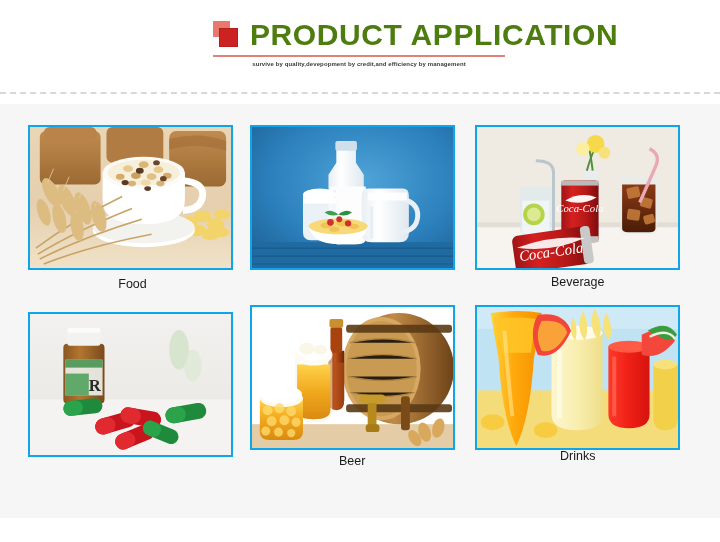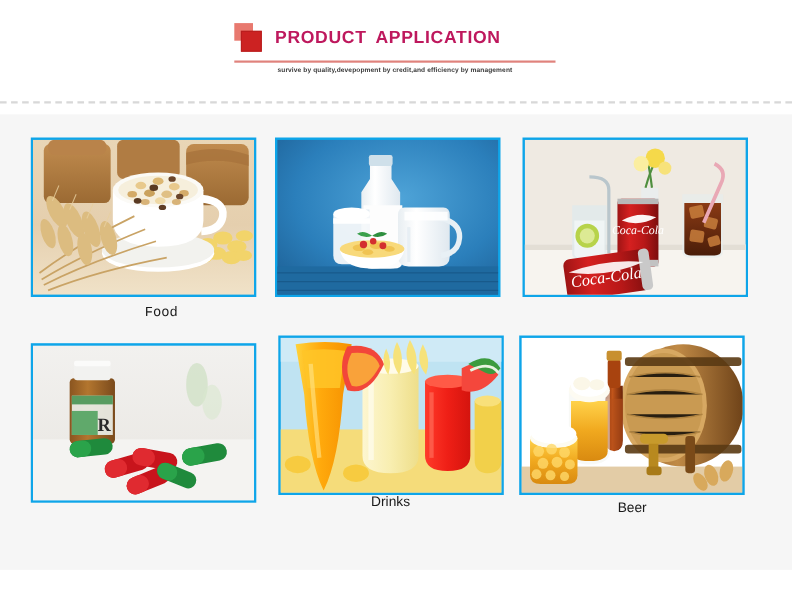--- a/index.html
+++ b/index.html
@@ -54,24 +54,24 @@
     position: absolute;
     left: 6px;
     top: 8px;
     width: 19px;
     height: 19px;
     background: #cc2222;
     border: 1px solid #b81d1d;
     box-sizing: border-box;
   }
   .title-text {
-    font-size: 16px;
+    font-size: 30px;
     font-weight: bold;
     letter-spacing: 0.6px;
-    color: #be185d;
+    color: #4d7c0f;
     white-space: nowrap;
     line-height: 1;
   }
   .title-text .gap { display: inline-block; width: 8px; }
   .title-rule {
     margin-top: 3px;
     width: 292px;
     height: 2px;
     background: #e0827c;
   }
@@ -133,21 +133,21 @@
   .caption {
     position: absolute;
     width: 205px;
     text-align: center;
     font-size: 12.5px;
     color: #1a1a1a;
   }
 
   
   .cell-food   .thumb { margin-left: 2px;  margin-top: 0px; }
-  .cell-food   .caption { left: 18px;  top: 152px; font-family: Liberation Mono, monospace; }
+  .cell-food   .caption { left: 4px;  top: 152px; }
   .cell-dairy  .thumb { margin-left: 1px;  margin-top: 0px; }
   .cell-dairy  .caption { left: 1px;  top: 147px; }
   .cell-bev    .thumb { margin-left: 4px;  margin-top: 0px; }
   .cell-bev    .caption { left: 4px;  top: 150px; }
   .cell-pharm  .thumb { margin-left: 2px;  margin-top: -6px; }
   .cell-pharm  .caption { left: 2px;  top: 144px; }
   .cell-beer   .thumb { margin-left: 1px;  margin-top: -13px; }
   .cell-beer   .caption { left: 1px;  top: 136px; }
   .cell-drinks .thumb { margin-left: 4px;  margin-top: -13px; }
   .cell-drinks .caption { left: 4px;  top: 131px; }
@@ -367,20 +367,21 @@
             <text x="105" y="86" font-family="Liberation Serif, serif" font-size="11" font-style="italic" fill="#ffffff" text-anchor="middle">Coca-Cola</text>
 
             <g transform="rotate(-8 110 126)">
               <rect x="38" y="100" width="78" height="38" rx="6" fill="url(#canG)"></rect>
               <rect x="108" y="100" width="10" height="38" rx="4" fill="#c9c9c9"></rect>
               <path d="M42 112 q36 -8 70 0 q-36 10 -70 0z" fill="#ffffff" opacity=".9"></path>
               <text x="76" y="126" font-family="Liberation Serif, serif" font-size="15" font-style="italic" fill="#ffffff" text-anchor="middle">Coca-Cola</text>
             </g>
           </svg>
         </div>
+        <div class="caption">Beverage</div>
       </div>
     </div>
 
     <div class="grid-row">
 
       <div class="cell cell-pharm">
         <div class="thumb">
           <svg viewBox="0 0 205 142" preserveAspectRatio="none">
             <defs>
               <linearGradient id="pharmBg" x1="0" y1="0" x2="0" y2="1">
@@ -431,82 +432,20 @@
               </g>
               <g transform="rotate(-10 158 100)">
                 <rect x="138" y="92" width="42" height="16" rx="8" fill="#1f8a3c"></rect>
                 <rect x="138" y="92" width="21" height="16" rx="8" fill="#2aa34a"></rect>
               </g>
             </g>
           </svg>
         </div>
       </div>
 
-      <div class="cell cell-drinks">
-        <div class="thumb">
-          <svg viewBox="0 0 205 142" preserveAspectRatio="none">
-            <defs>
-              <linearGradient id="mangoG" x1="0" y1="0" x2="1" y2="0">
-                <stop offset="0" stop-color="#ffd23a"></stop>
-                  <stop offset="0.45" stop-color="#ffa90c"></stop>
-                <stop offset="1" stop-color="#f59000"></stop>
-              </linearGradient>
-              <linearGradient id="pinaG" x1="0" y1="0" x2="1" y2="0">
-                <stop offset="0" stop-color="#fdf6d0"></stop>
-                  <stop offset="0.5" stop-color="#f8eeb0"></stop>
-                <stop offset="1" stop-color="#eede8a"></stop>
-              </linearGradient>
-              <linearGradient id="redG" x1="0" y1="0" x2="1" y2="0">
-                <stop offset="0" stop-color="#ff3a2a"></stop>
-                  <stop offset="0.5" stop-color="#ef1f16"></stop>
-                <stop offset="1" stop-color="#d4140e"></stop>
-              </linearGradient>
-            </defs>
-            <rect width="205" height="142" fill="#bfe3f2"></rect>
-            <rect x="0" y="0" width="205" height="22" fill="#cfeaf6"></rect>
-            <rect x="0" y="84" width="205" height="58" fill="#f5dc7a"></rect>
-
-            <path d="M14 6 q28 -4 52 0 l-8 46 q-4 60 -18 88 q-14 -28 -18 -88z" fill="url(#mangoG)"></path>
-            <path d="M20 12 q20 -3 40 0 l-5 34 h-30z" fill="#ffc528" opacity=".85"></path>
-            <path d="M28 24 q4 50 8 86" stroke="#ffe48a" stroke-width="4" fill="none" opacity=".6"></path>
-
-            <path d="M76 26 h52 v82 q0 16 -26 16 q-26 0 -26 -16z" fill="url(#pinaG)"></path>
-            <ellipse cx="102" cy="26" rx="26" ry="7" fill="#fffbe8"></ellipse>
-            <path d="M84 36 v76" stroke="#fffdf0" stroke-width="5" opacity=".7"></path>
-
-            <path d="M62 8 q26 -4 34 16 q-14 30 -34 24 q-10 -22 0 -40z" fill="#f2463a"></path>
-            <path d="M66 14 q22 -2 26 12 q-12 22 -26 18 q-8 -16 0 -30z" fill="#f9a23a"></path>
-
-            <g fill="#f6e27a">
-              <path d="M108 4 q8 14 2 30 q-10 -14 -2 -30z"></path>
-              <path d="M120 2 q10 16 4 32 q-12 -16 -4 -32z"></path>
-              <path d="M132 6 q8 14 3 28 q-11 -13 -3 -28z"></path>
-              <path d="M98 10 q6 12 2 24 q-8 -11 -2 -24z"></path>
-            </g>
-
-            <path d="M134 40 h42 v68 q0 14 -21 14 q-21 0 -21 -14z" fill="url(#redG)"></path>
-            <ellipse cx="155" cy="40" rx="21" ry="6" fill="#ff5a46"></ellipse>
-            <path d="M140 50 v60" stroke="#ff6b58" stroke-width="4" opacity=".7"></path>
-
-            <path d="M168 28 q22 -12 34 6 q-16 20 -34 14z" fill="#f4473c"></path>
-            <path d="M174 24 q20 -12 30 4 q-6 8 -14 4z" fill="#3c9b3e"></path>
-            <path d="M176 30 q18 -9 26 2" stroke="#e8f3e0" stroke-width="2.4" fill="none"></path>
-
-            <path d="M180 58 h25 v54 q0 12 -13 12 q-12 0 -12 -12z" fill="#f2d04a"></path>
-            <ellipse cx="192" cy="58" rx="12" ry="5" fill="#f8e07a"></ellipse>
-
-            <g fill="#f8c832" opacity=".8">
-              <ellipse cx="16" cy="116" rx="12" ry="8"></ellipse>
-                <ellipse cx="70" cy="124" rx="12" ry="8"></ellipse>
-            </g>
-          </svg>
-        </div>
-        <div class="caption">Drinks</div>
-      </div>
-
       <div class="cell cell-beer">
         <div class="thumb">
           <svg viewBox="0 0 205 142" preserveAspectRatio="none">
             <defs>
               <linearGradient id="beerG" x1="0" y1="0" x2="0" y2="1">
                 <stop offset="0" stop-color="#ffd24a"></stop>
                   <stop offset="0.5" stop-color="#f0a81e"></stop>
                 <stop offset="1" stop-color="#d98a10"></stop>
               </linearGradient>
               <linearGradient id="barrelG" x1="0" y1="0" x2="1" y2="0">
@@ -568,16 +507,78 @@
 
             <g fill="#d8a95c">
               <ellipse cx="176" cy="126" rx="6" ry="10" transform="rotate(-20 176 126)"></ellipse>
               <ellipse cx="190" cy="122" rx="6" ry="10" transform="rotate(16 190 122)"></ellipse>
               <ellipse cx="166" cy="132" rx="5.4" ry="9" transform="rotate(-34 166 132)"></ellipse>
             </g>
           </svg>
         </div>
         <div class="caption">Beer</div>
       </div>
+
+      <div class="cell cell-drinks">
+        <div class="thumb">
+          <svg viewBox="0 0 205 142" preserveAspectRatio="none">
+            <defs>
+              <linearGradient id="mangoG" x1="0" y1="0" x2="1" y2="0">
+                <stop offset="0" stop-color="#ffd23a"></stop>
+                  <stop offset="0.45" stop-color="#ffa90c"></stop>
+                <stop offset="1" stop-color="#f59000"></stop>
+              </linearGradient>
+              <linearGradient id="pinaG" x1="0" y1="0" x2="1" y2="0">
+                <stop offset="0" stop-color="#fdf6d0"></stop>
+                  <stop offset="0.5" stop-color="#f8eeb0"></stop>
+                <stop offset="1" stop-color="#eede8a"></stop>
+              </linearGradient>
+              <linearGradient id="redG" x1="0" y1="0" x2="1" y2="0">
+                <stop offset="0" stop-color="#ff3a2a"></stop>
+                  <stop offset="0.5" stop-color="#ef1f16"></stop>
+                <stop offset="1" stop-color="#d4140e"></stop>
+              </linearGradient>
+            </defs>
+            <rect width="205" height="142" fill="#bfe3f2"></rect>
+            <rect x="0" y="0" width="205" height="22" fill="#cfeaf6"></rect>
+            <rect x="0" y="84" width="205" height="58" fill="#f5dc7a"></rect>
+
+            <path d="M14 6 q28 -4 52 0 l-8 46 q-4 60 -18 88 q-14 -28 -18 -88z" fill="url(#mangoG)"></path>
+            <path d="M20 12 q20 -3 40 0 l-5 34 h-30z" fill="#ffc528" opacity=".85"></path>
+            <path d="M28 24 q4 50 8 86" stroke="#ffe48a" stroke-width="4" fill="none" opacity=".6"></path>
+
+            <path d="M76 26 h52 v82 q0 16 -26 16 q-26 0 -26 -16z" fill="url(#pinaG)"></path>
+            <ellipse cx="102" cy="26" rx="26" ry="7" fill="#fffbe8"></ellipse>
+            <path d="M84 36 v76" stroke="#fffdf0" stroke-width="5" opacity=".7"></path>
+
+            <path d="M62 8 q26 -4 34 16 q-14 30 -34 24 q-10 -22 0 -40z" fill="#f2463a"></path>
+            <path d="M66 14 q22 -2 26 12 q-12 22 -26 18 q-8 -16 0 -30z" fill="#f9a23a"></path>
+
+            <g fill="#f6e27a">
+              <path d="M108 4 q8 14 2 30 q-10 -14 -2 -30z"></path>
+              <path d="M120 2 q10 16 4 32 q-12 -16 -4 -32z"></path>
+              <path d="M132 6 q8 14 3 28 q-11 -13 -3 -28z"></path>
+              <path d="M98 10 q6 12 2 24 q-8 -11 -2 -24z"></path>
+            </g>
+
+            <path d="M134 40 h42 v68 q0 14 -21 14 q-21 0 -21 -14z" fill="url(#redG)"></path>
+            <ellipse cx="155" cy="40" rx="21" ry="6" fill="#ff5a46"></ellipse>
+            <path d="M140 50 v60" stroke="#ff6b58" stroke-width="4" opacity=".7"></path>
+
+            <path d="M168 28 q22 -12 34 6 q-16 20 -34 14z" fill="#f4473c"></path>
+            <path d="M174 24 q20 -12 30 4 q-6 8 -14 4z" fill="#3c9b3e"></path>
+            <path d="M176 30 q18 -9 26 2" stroke="#e8f3e0" stroke-width="2.4" fill="none"></path>
+
+            <path d="M180 58 h25 v54 q0 12 -13 12 q-12 0 -12 -12z" fill="#f2d04a"></path>
+            <ellipse cx="192" cy="58" rx="12" ry="5" fill="#f8e07a"></ellipse>
+
+            <g fill="#f8c832" opacity=".8">
+              <ellipse cx="16" cy="116" rx="12" ry="8"></ellipse>
+                <ellipse cx="70" cy="124" rx="12" ry="8"></ellipse>
+            </g>
+          </svg>
+        </div>
+        <div class="caption">Drinks</div>
+      </div>
     </div>
 
   </div>
 </div>
 
 </body></html>

